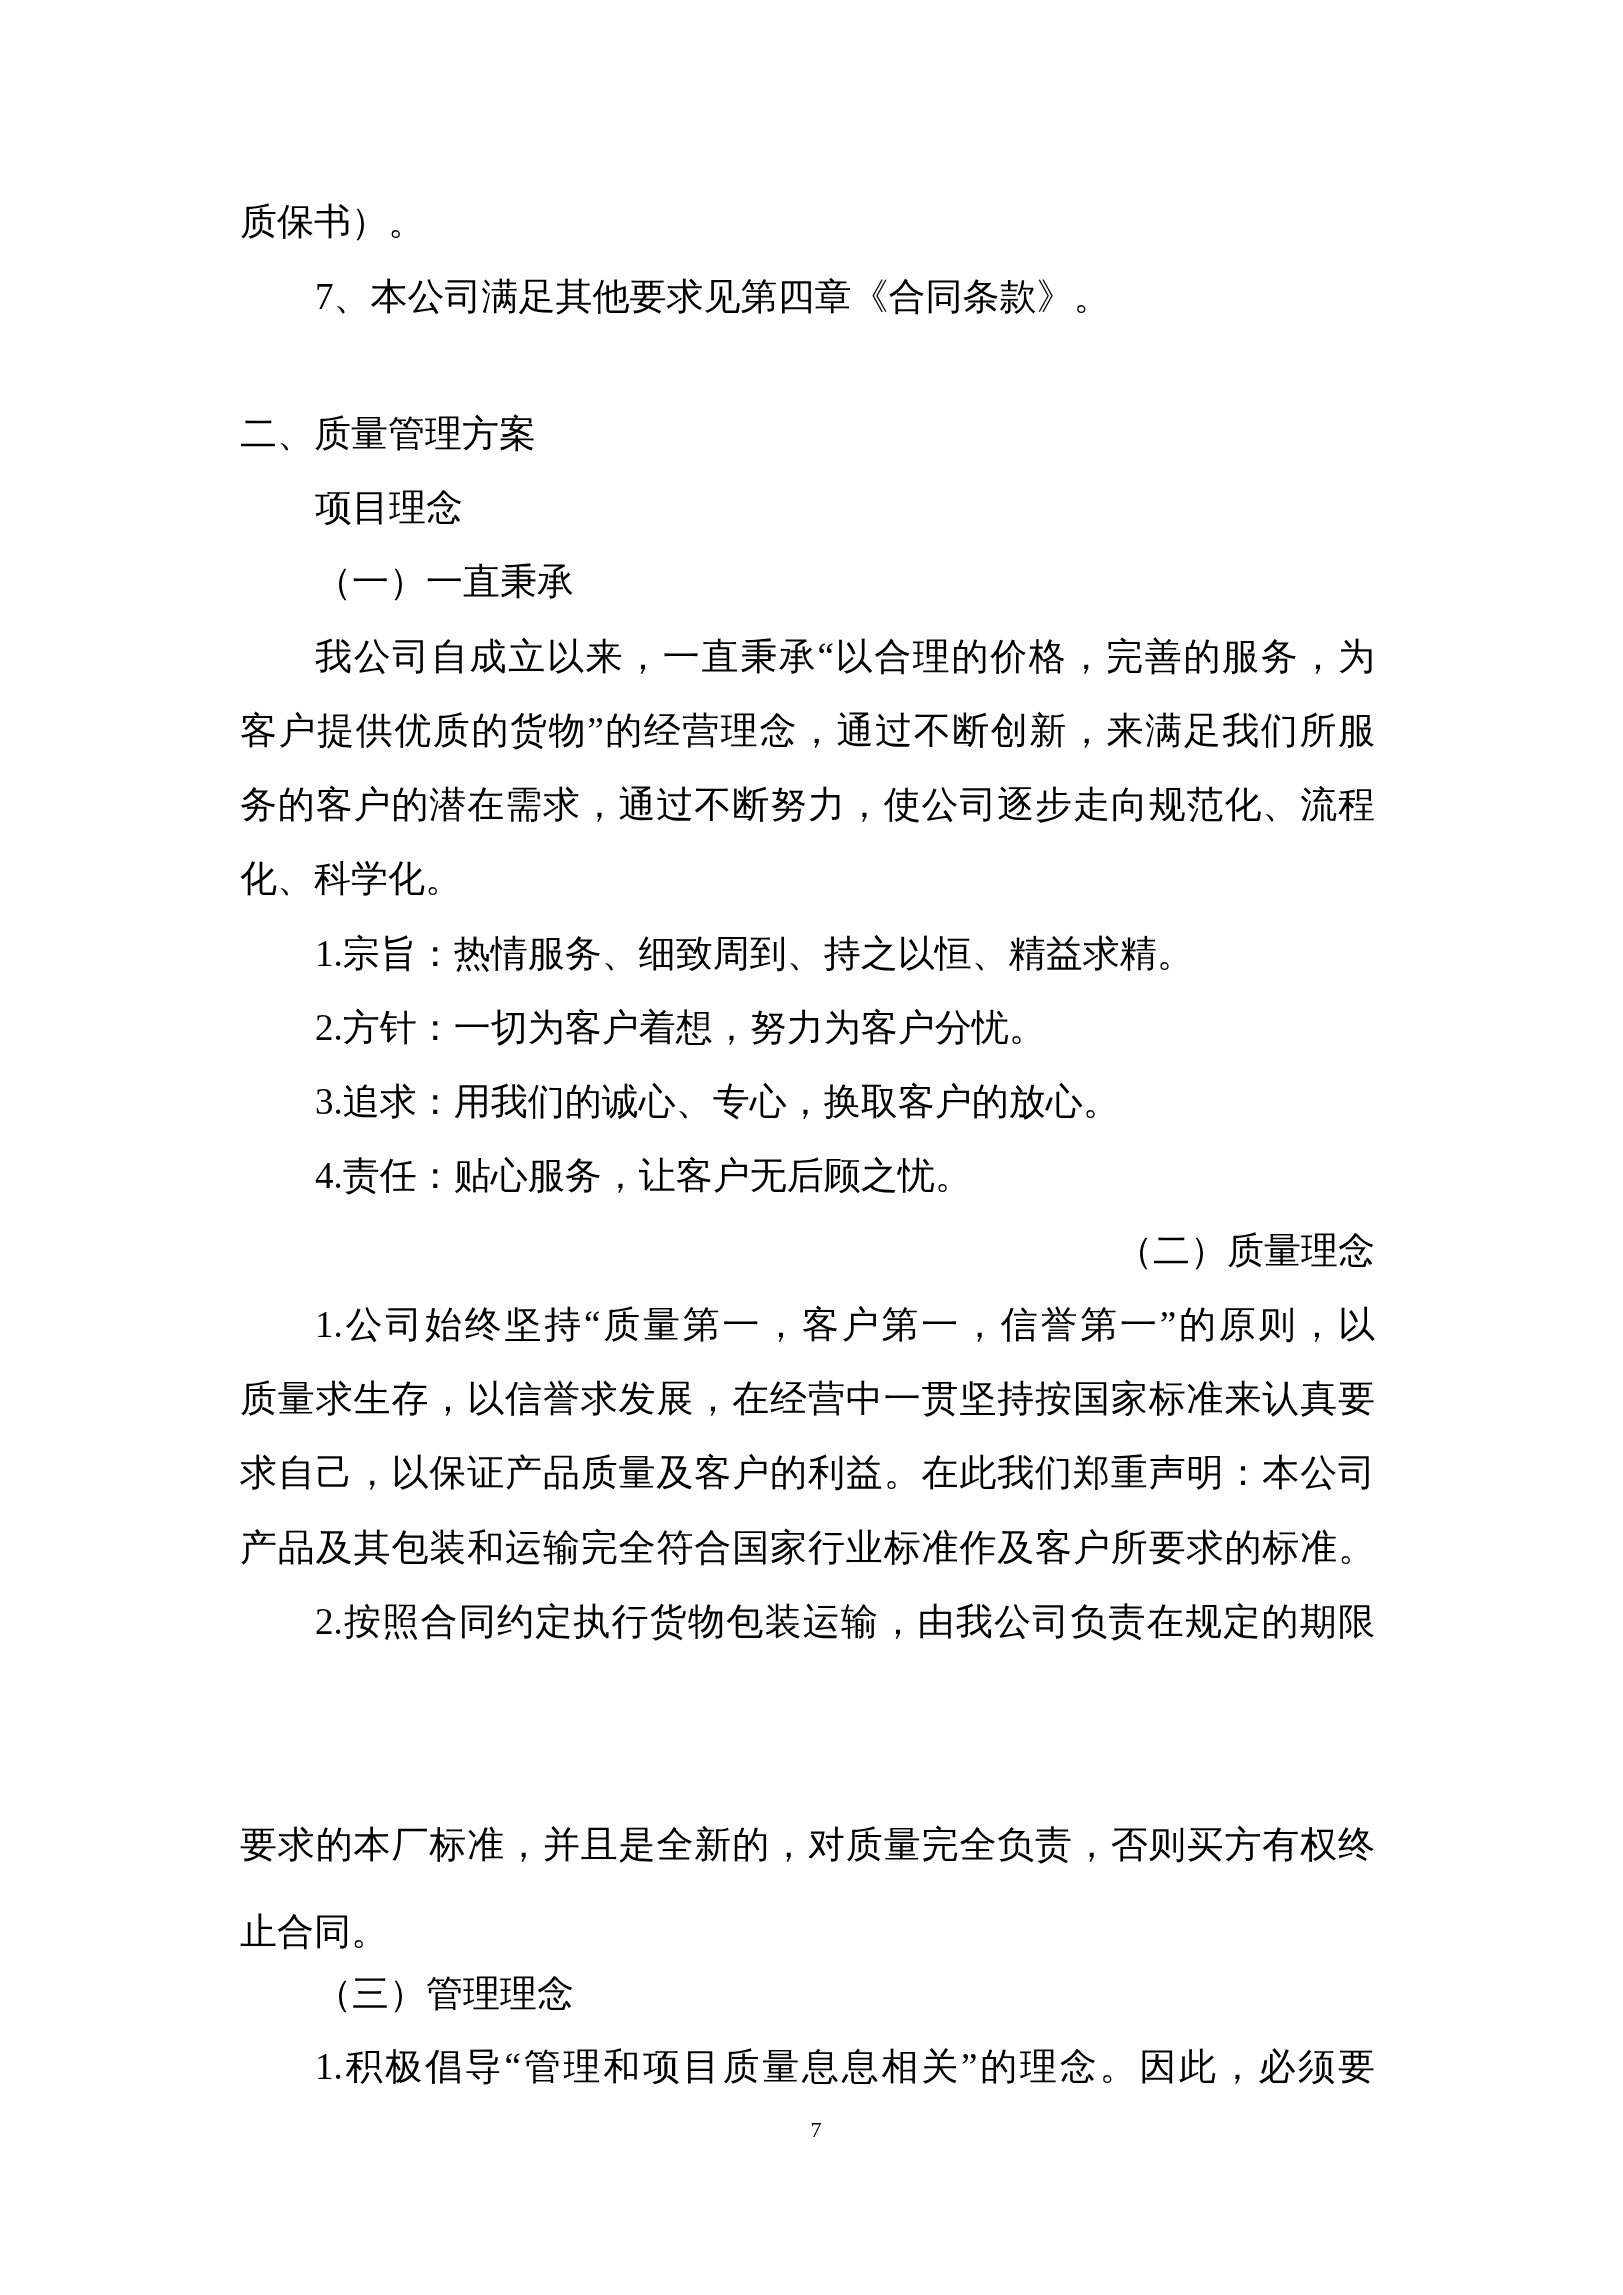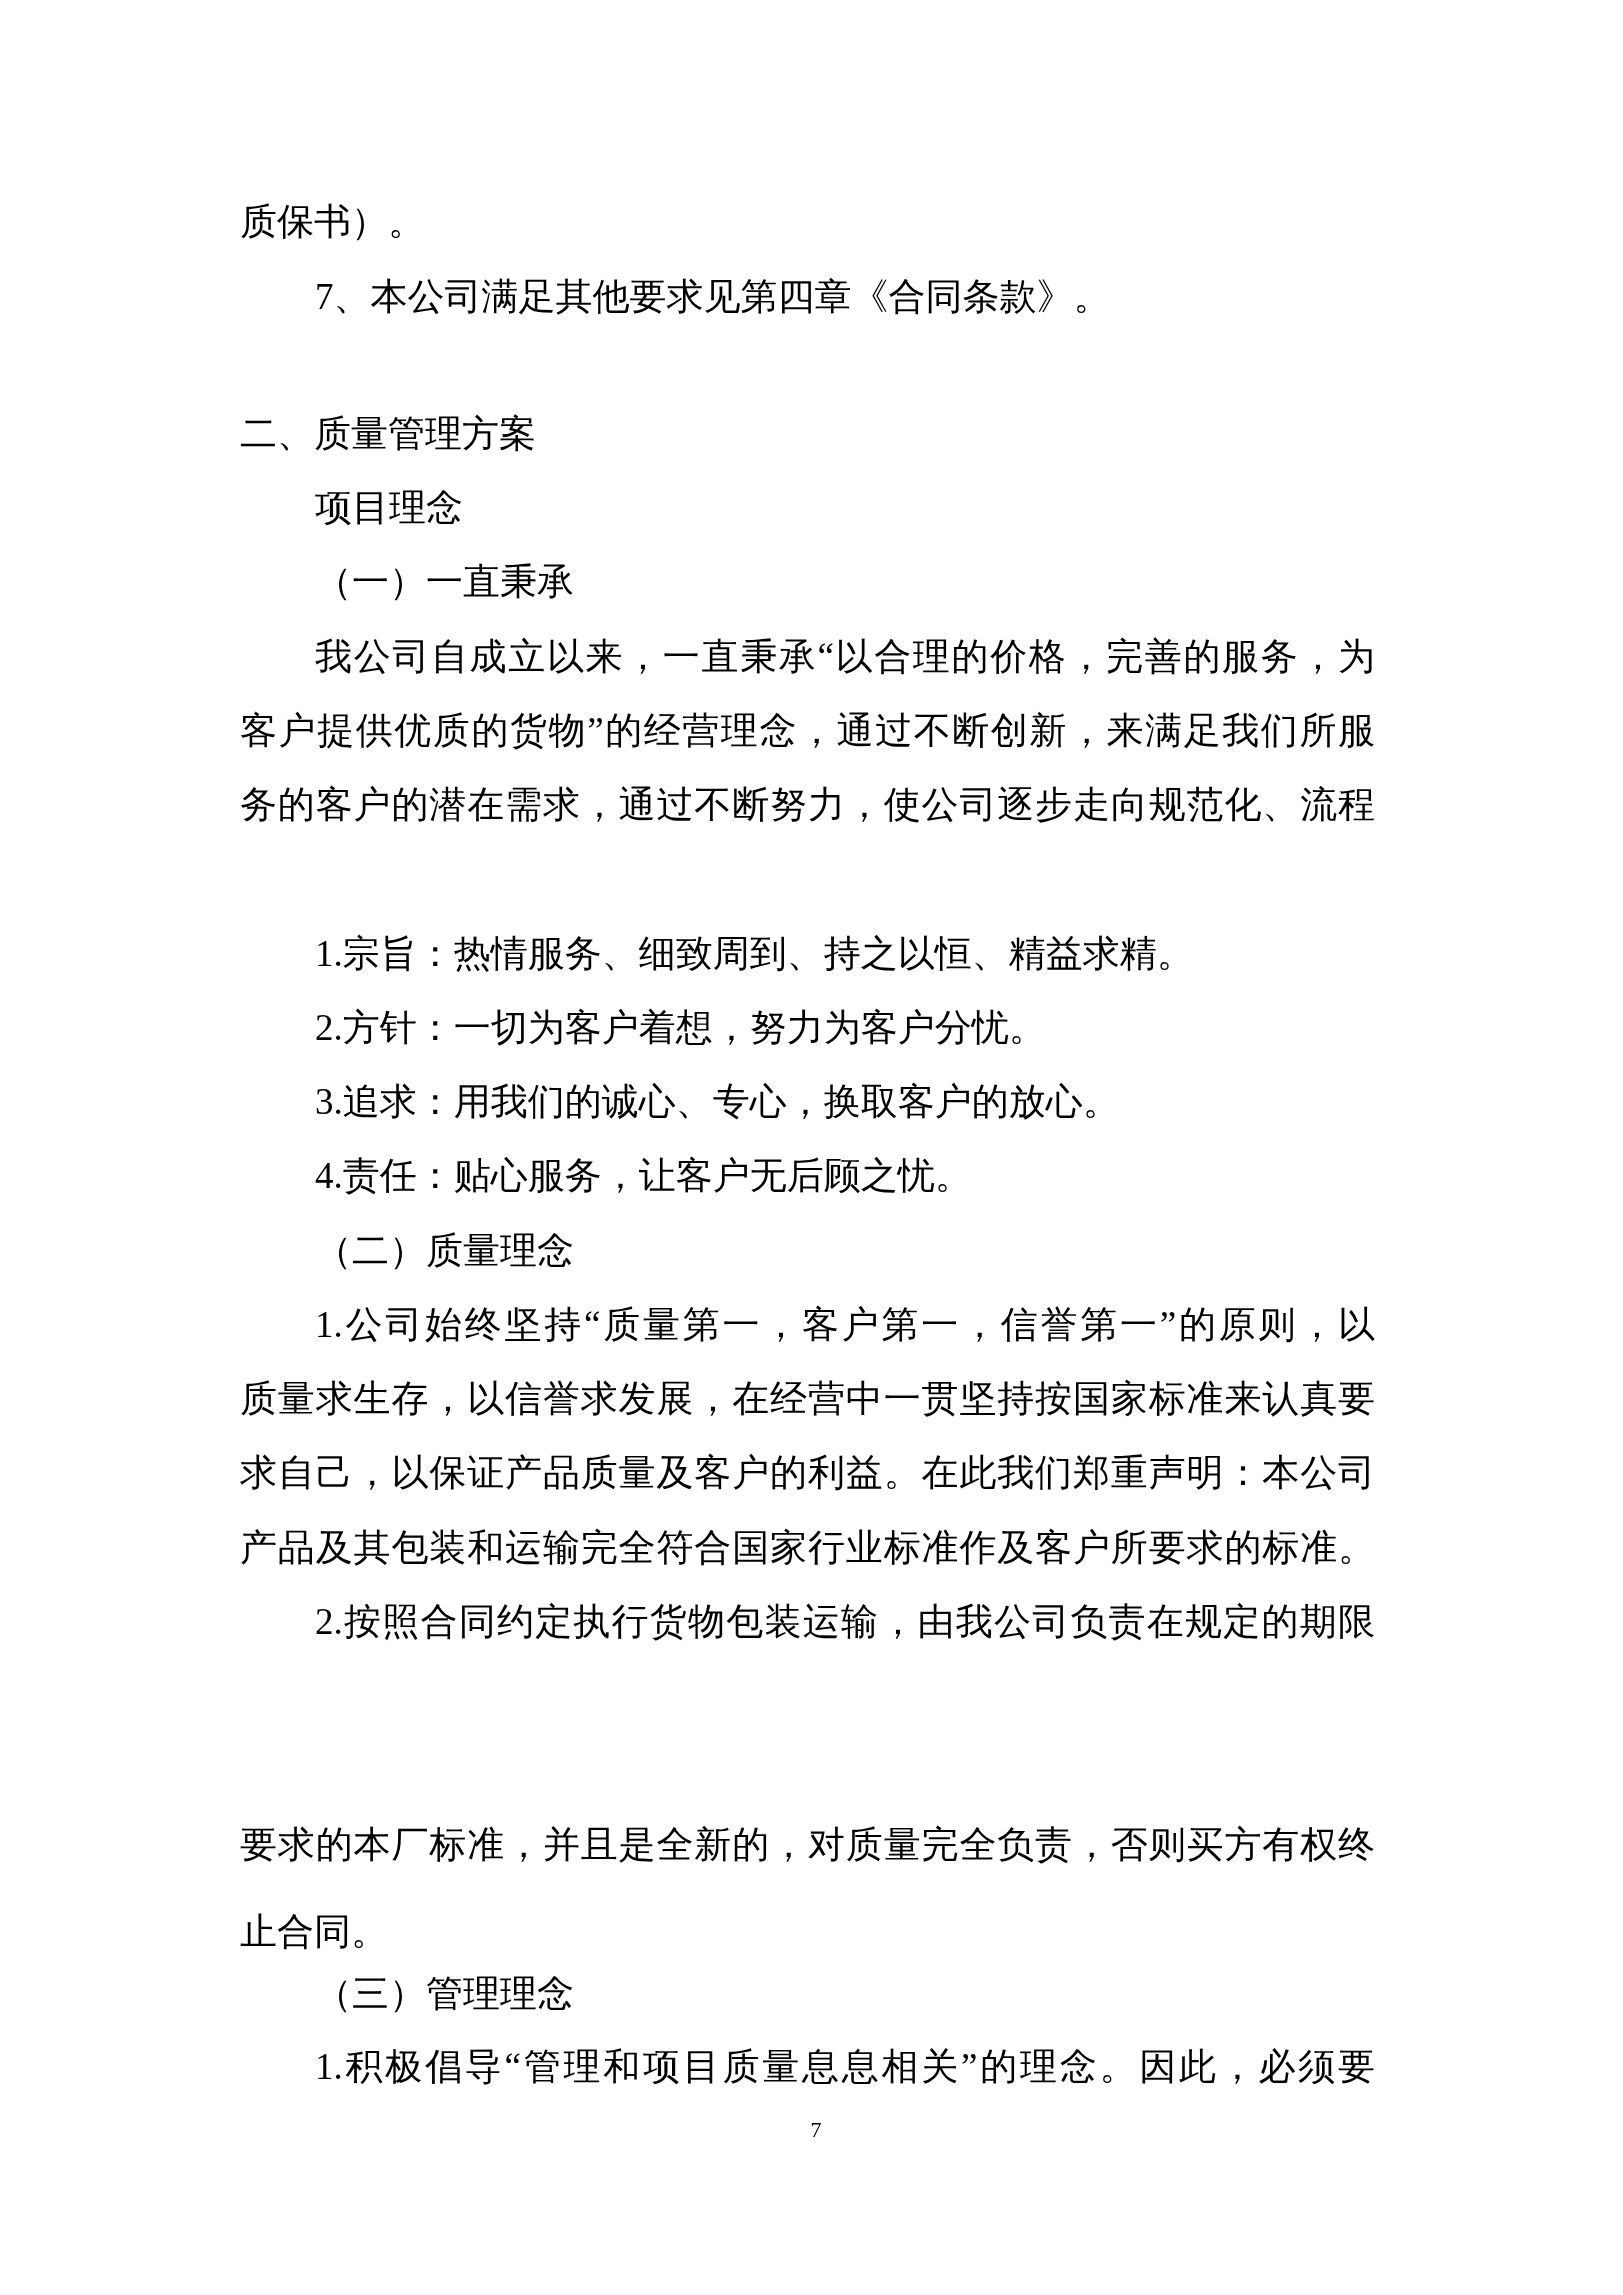--- a/index.html
+++ b/index.html
@@ -49,25 +49,26 @@
 
 <div class="page">
   <div class="line" style="top: 202px;">质保书）。</div>
   <div class="line indent" style="top: 277px;">7、本公司满足其他要求见第四章《合同条款》。</div>
   <div class="line" style="top: 414px;">二、质量管理方案</div>
   <div class="line indent" style="top: 488px;">项目理念</div>
   <div class="line indent" style="top: 562px;">（一）一直秉承</div>
   <div class="line indent full" style="top: 637px;">我公司自成立以来，一直秉承“以合理的价格，完善的服务，为</div>
   <div class="line full" style="top: 711px;">客户提供优质的货物”的经营理念，通过不断创新，来满足我们所服</div>
   <div class="line full" style="top: 785px;">务的客户的潜在需求，通过不断努力，使公司逐步走向规范化、流程</div>
+  <div class="line" style="top: 859px;">化、科学化。</div>
   <div class="line indent" style="top: 934px;">1.宗旨：热情服务、细致周到、持之以恒、精益求精。</div>
   <div class="line indent" style="top: 1008px;">2.方针：一切为客户着想，努力为客户分忧。</div>
   <div class="line indent" style="top: 1082px;">3.追求：用我们的诚心、专心，换取客户的放心。</div>
   <div class="line indent" style="top: 1156px;">4.责任：贴心服务，让客户无后顾之忧。</div>
-  <div class="line indent" style="top: 1231px;">（二）质量理念</div>
+  <div class="line indent" style="top: 1231px; text-align: right;">（二）质量理念</div>
   <div class="line indent full" style="top: 1305px;">1.公司始终坚持“质量第一，客户第一，信誉第一”的原则，以</div>
   <div class="line full" style="top: 1379px;">质量求生存，以信誉求发展，在经营中一贯坚持按国家标准来认真要</div>
   <div class="line full" style="top: 1453px;">求自己，以保证产品质量及客户的利益。在此我们郑重声明：本公司</div>
   <div class="line full" style="top: 1528px;">产品及其包装和运输完全符合国家行业标准作及客户所要求的标准。</div>
   <div class="line indent full" style="top: 1602px;">2.按照合同约定执行货物包装运输，由我公司负责在规定的期限</div>
   <div class="line full" style="top: 1825px;">要求的本厂标准，并且是全新的，对质量完全负责，否则买方有权终</div>
   <div class="line" style="top: 1899px; margin-top: 13px;">止合同。</div>
   <div class="line indent" style="top: 1974px;">（三）管理理念</div>
   <div class="line indent full" style="top: 2047px;">1.积极倡导“管理和项目质量息息相关”的理念。因此，必须要</div>
 

